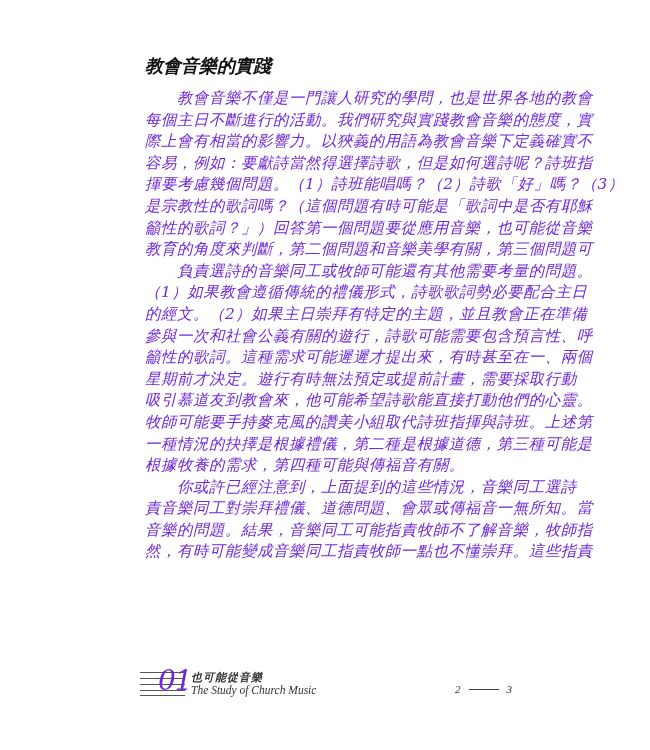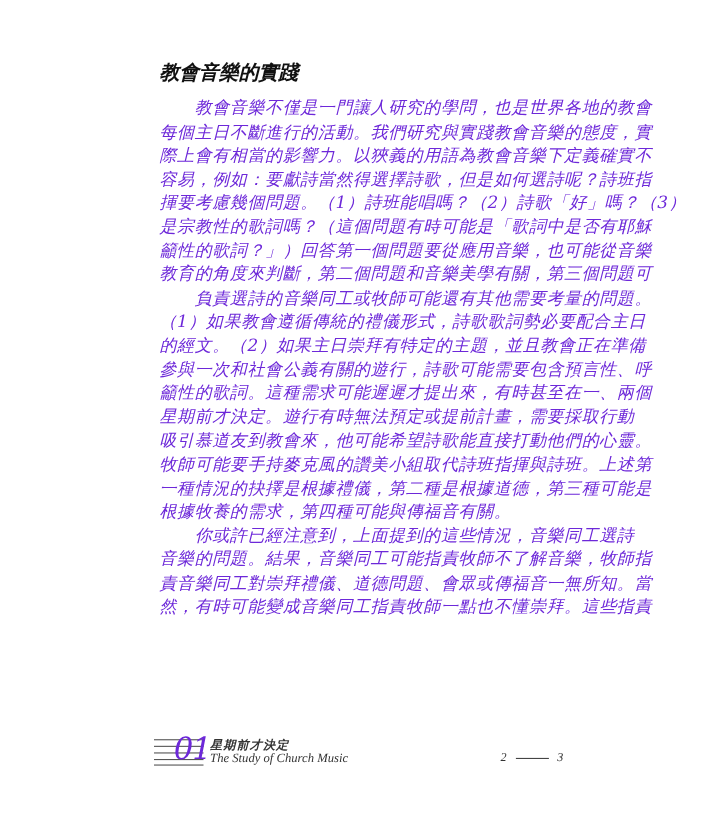--- a/index.html
+++ b/index.html
@@ -42,34 +42,34 @@
     <div class="line">（1）如果教會遵循傳統的禮儀形式，詩歌歌詞勢必要配合主日</div>
     <div class="line">的經文。（2）如果主日崇拜有特定的主題，並且教會正在準備</div>
     <div class="line">參與一次和社會公義有關的遊行，詩歌可能需要包含預言性、呼</div>
     <div class="line">籲性的歌詞。這種需求可能遲遲才提出來，有時甚至在一、兩個</div>
     <div class="line">星期前才決定。遊行有時無法預定或提前計畫，需要採取行動</div>
     <div class="line">吸引慕道友到教會來，他可能希望詩歌能直接打動他們的心靈。</div>
     <div class="line">牧師可能要手持麥克風的讚美小組取代詩班指揮與詩班。上述第</div>
     <div class="line">一種情況的抉擇是根據禮儀，第二種是根據道德，第三種可能是</div>
     <div class="line">根據牧養的需求，第四種可能與傳福音有關。</div>
     <div class="line">　　你或許已經注意到，上面提到的這些情況，音樂同工選詩</div>
+    <div class="line">責音樂同工對崇拜禮儀、道德問題、會眾或傳福音一無所知。當</div>
     <div class="line">音樂的問題。結果，音樂同工可能指責牧師不了解音樂，牧師指</div>
-    <div class="line">責音樂同工對崇拜禮儀、道德問題、會眾或傳福音一無所知。當</div>
     <div class="line">然，有時可能變成音樂同工指責牧師一點也不懂崇拜。這些指責</div>
   </div>
 
   <div class="footer"></div>
   <div class="staff">
     <div style="top:2px"></div>
     <div style="top:8px"></div>
     <div style="top:14px"></div>
     <div style="top:20px"></div>
     <div style="top:25px"></div>
   </div>
   <div class="chap-num">01</div>
-  <div class="chap-title-zh">星期前才決定</div>
+  <div class="chap-title-zh">也可能從音樂</div>
   <div class="chap-title-en">The Study of Church Music</div>
   <div class="pages">
     <span>2</span>
     <span class="dash"></span>
     <span>3</span>
   </div>
 </div>
 
 </body></html>

